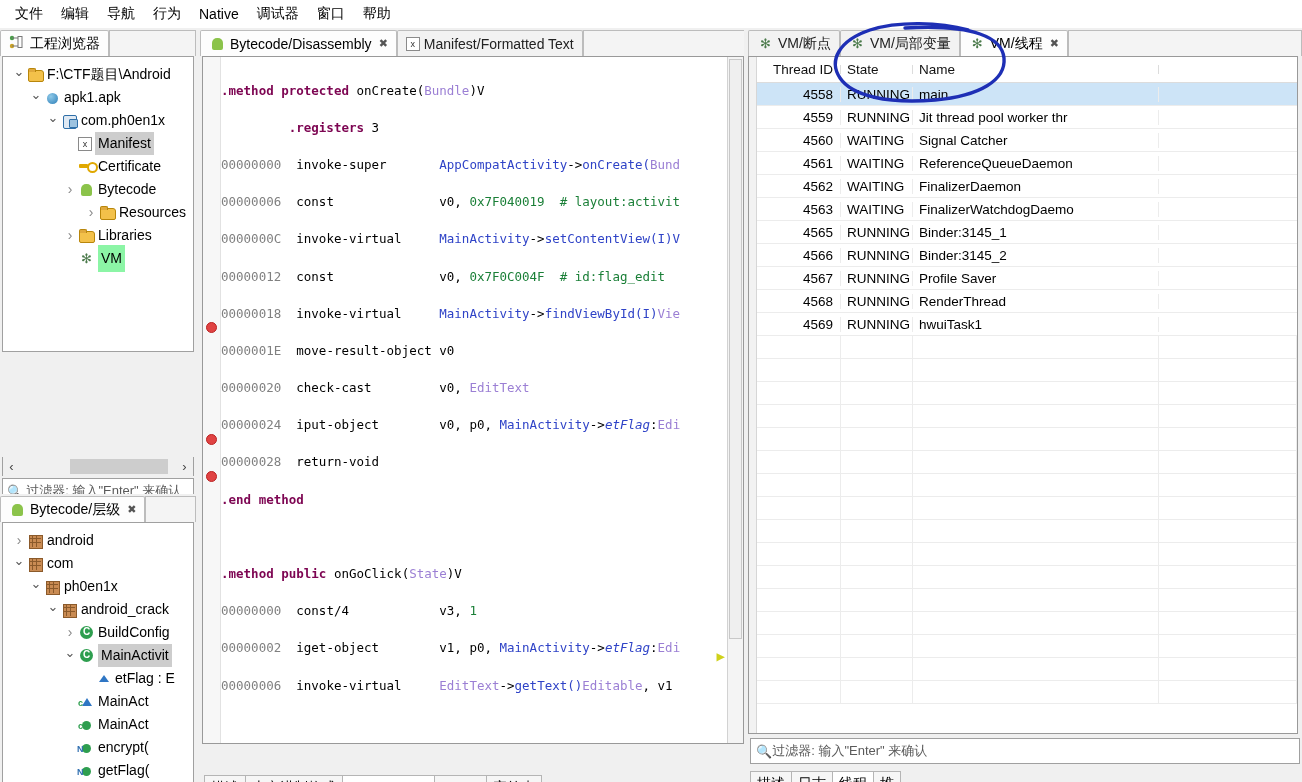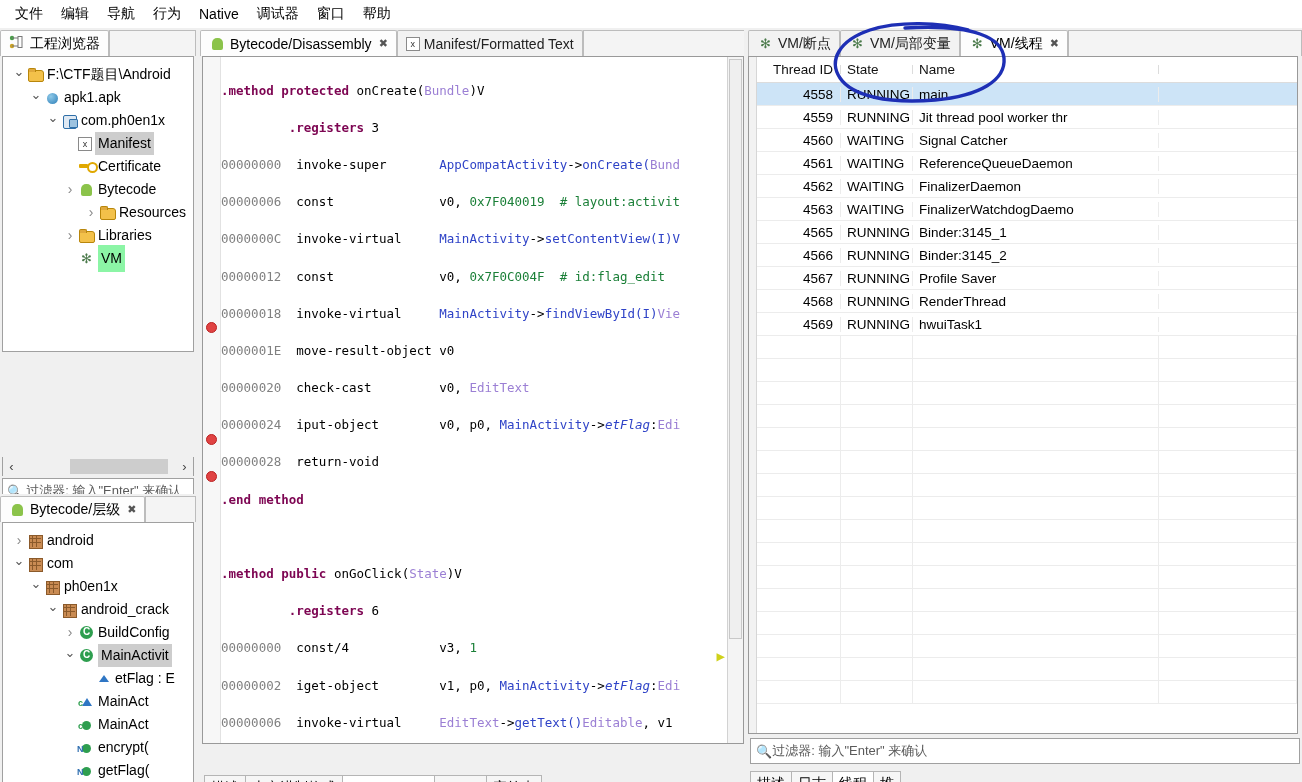--- a/index.html
+++ b/index.html
@@ -500,21 +500,20 @@
 <span class="cline"><span class="addr">0000000C</span>  <span class="op">invoke-virtual</span>     <span class="cls">MainActivity</span><span class="op">-&gt;</span><span class="mem">setContentView(I)V</span></span>
 <span class="cline"><span class="addr">00000012</span>  <span class="op">const</span>              <span class="op">v0, </span><span class="num">0x7F0C004F</span>  <span class="cmt"># id:flag_edit</span></span>
 <span class="cline"><span class="addr">00000018</span>  <span class="op">invoke-virtual</span>     <span class="cls">MainActivity</span><span class="op">-&gt;</span><span class="mem">findViewById(I)</span><span class="typ">Vie</span></span>
 <span class="cline"><span class="addr">0000001E</span>  <span class="op">move-result-object</span> <span class="op">v0</span></span>
 <span class="cline"><span class="addr">00000020</span>  <span class="op">check-cast</span>         <span class="op">v0, </span><span class="typ">EditText</span></span>
 <span class="cline"><span class="addr">00000024</span>  <span class="op">iput-object</span>        <span class="op">v0, p0, </span><span class="cls">MainActivity</span><span class="op">-&gt;</span><span class="ital">etFlag</span><span class="op">:</span><span class="typ">Edi</span></span>
 <span class="cline"><span class="addr">00000028</span>  <span class="op">return-void</span></span>
 <span class="cline"><span class="kw">.end method</span></span>
 <span class="cline"> </span>
 <span class="cline"><span class="kw">.method</span> <span class="kw">public</span> <span class="op">onGoClick(</span><span class="typ">State</span><span class="op">)V</span></span>
-<span class="cline">         <span class="kw">.registers</span> <span class="op">6</span></span>
 <span class="cline"><span class="addr">00000000</span>  <span class="op">const/4</span>            <span class="op">v3, </span><span class="num">1</span></span>
 <span class="cline"><span class="addr">00000002</span>  <span class="op">iget-object</span>        <span class="op">v1, p0, </span><span class="cls">MainActivity</span><span class="op">-&gt;</span><span class="ital">etFlag</span><span class="op">:</span><span class="typ">Edi</span></span>
 <span class="cline"><span class="addr">00000006</span>  <span class="op">invoke-virtual</span>     <span class="typ">EditText</span><span class="op">-&gt;</span><span class="mem">getText()</span><span class="typ">Editable</span><span class="op">, v1</span></span>
 
 
 
 
 
 
 

